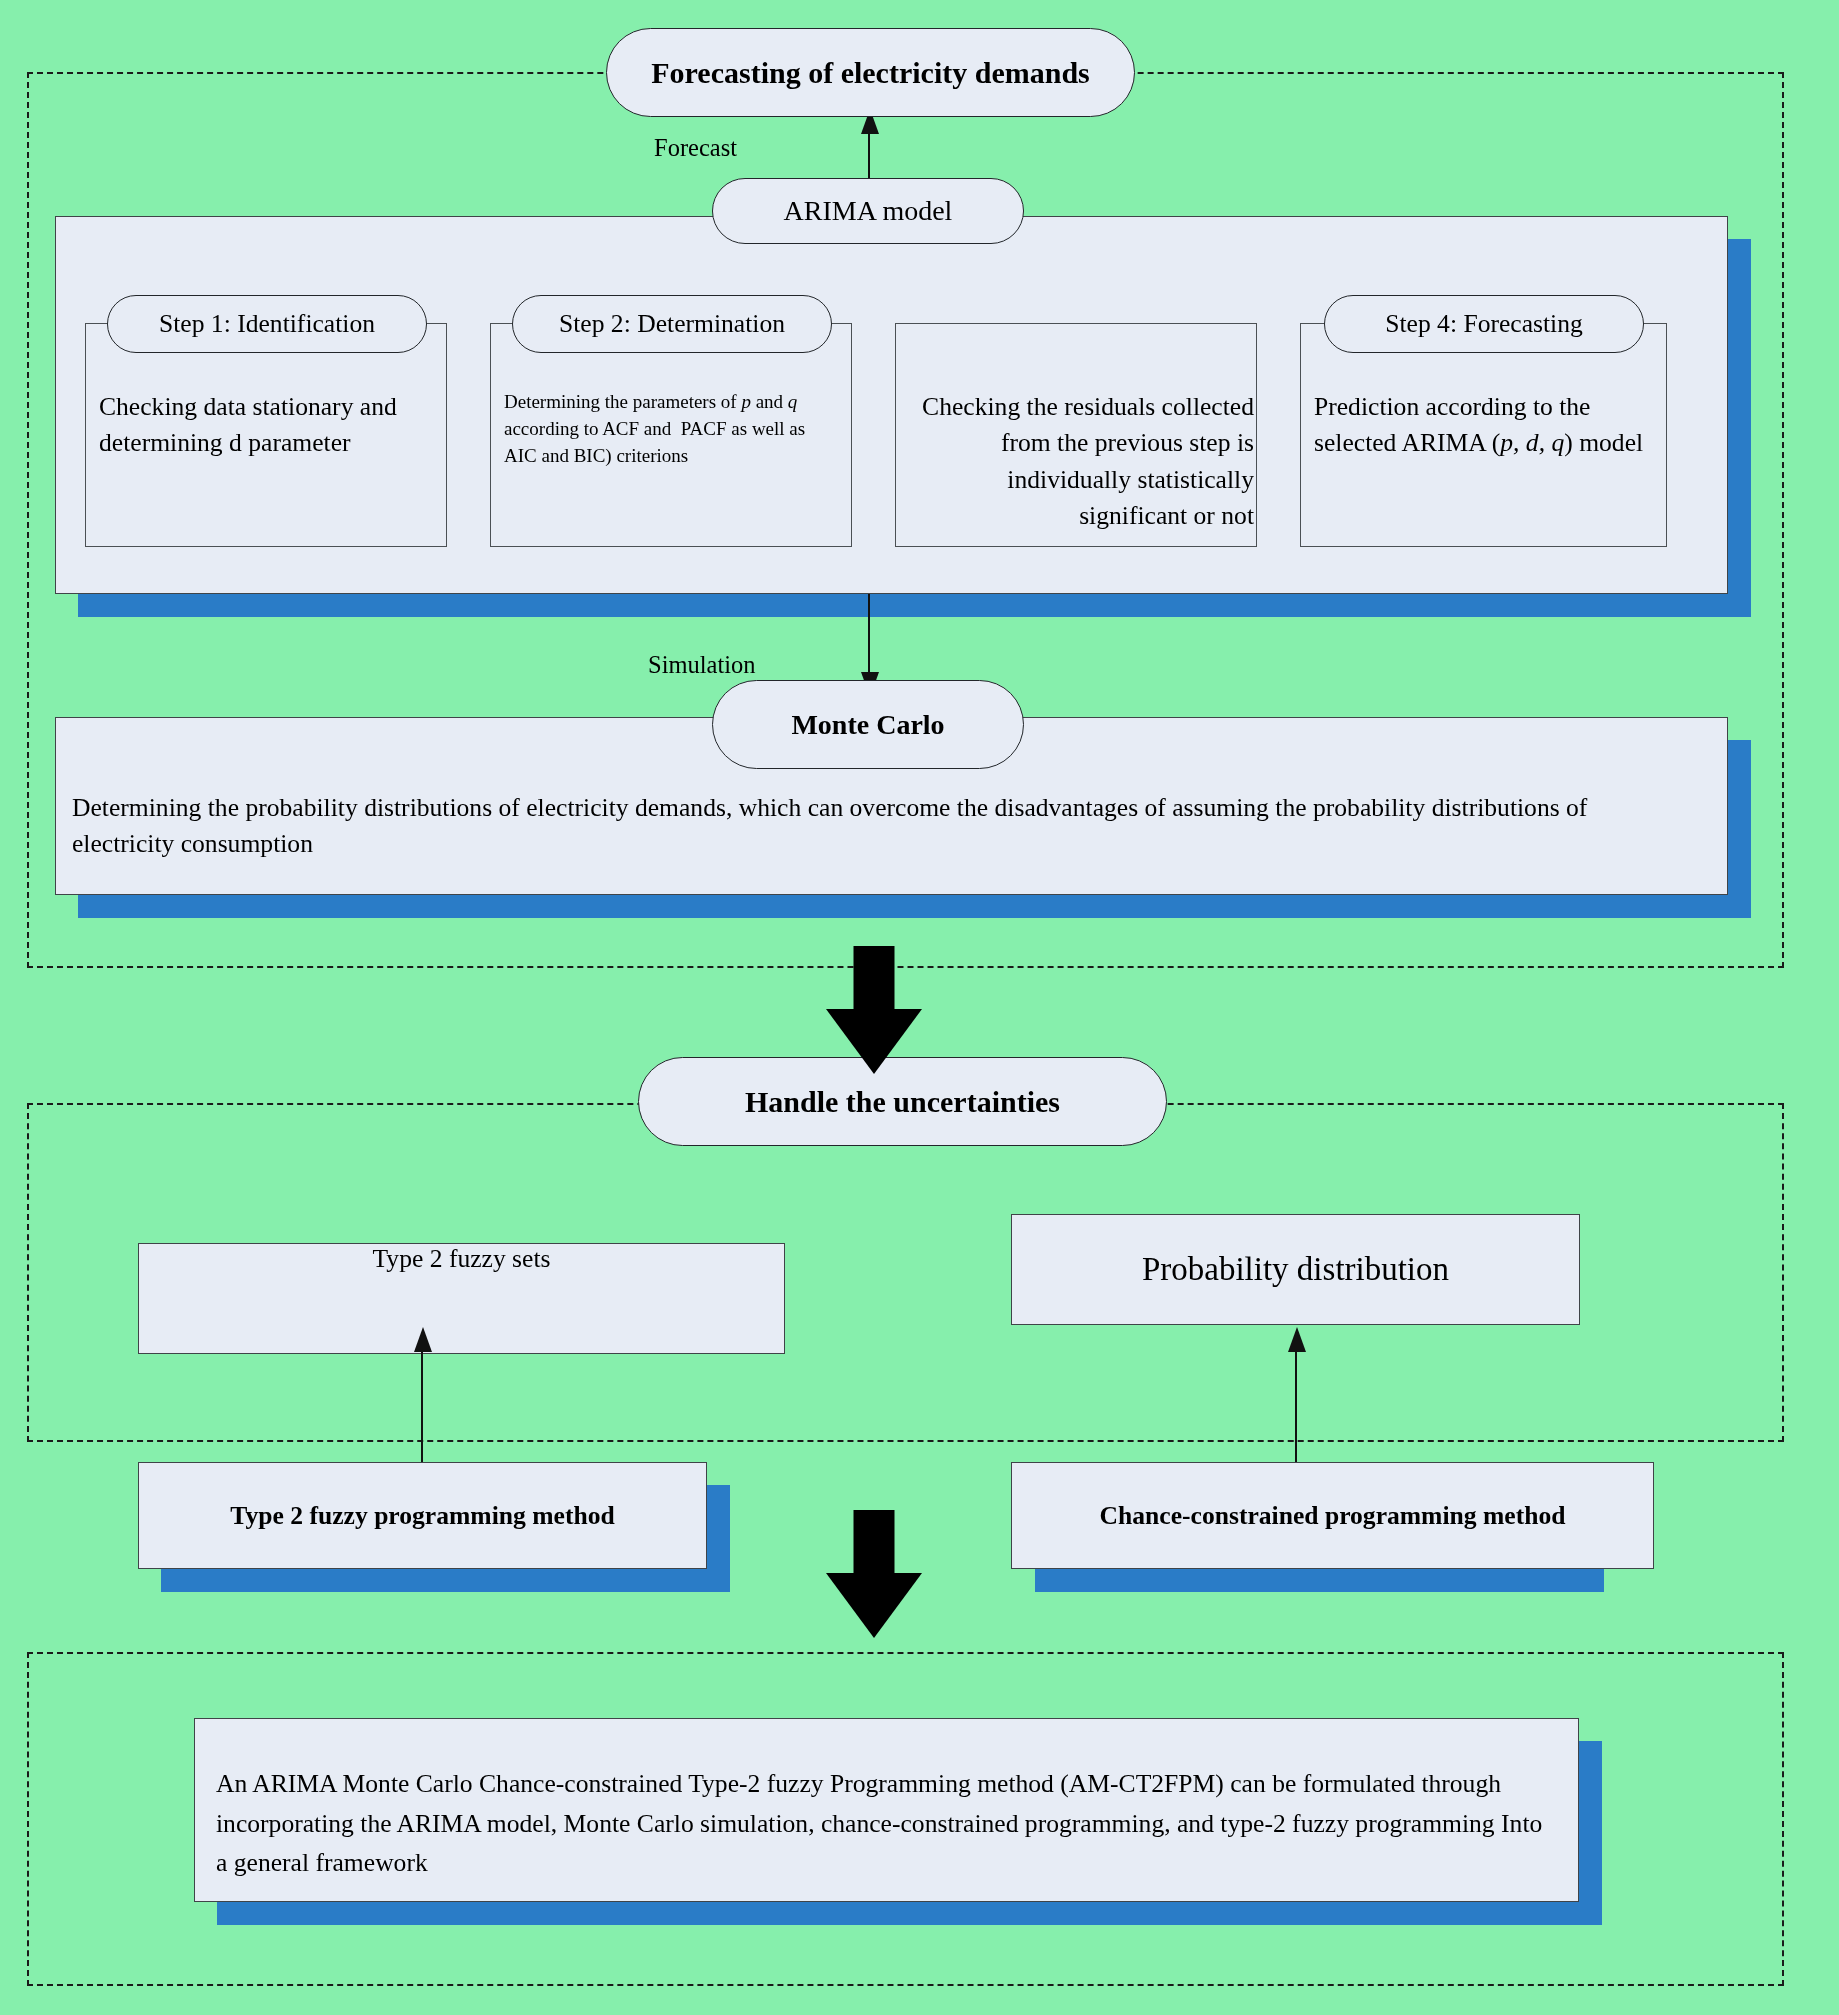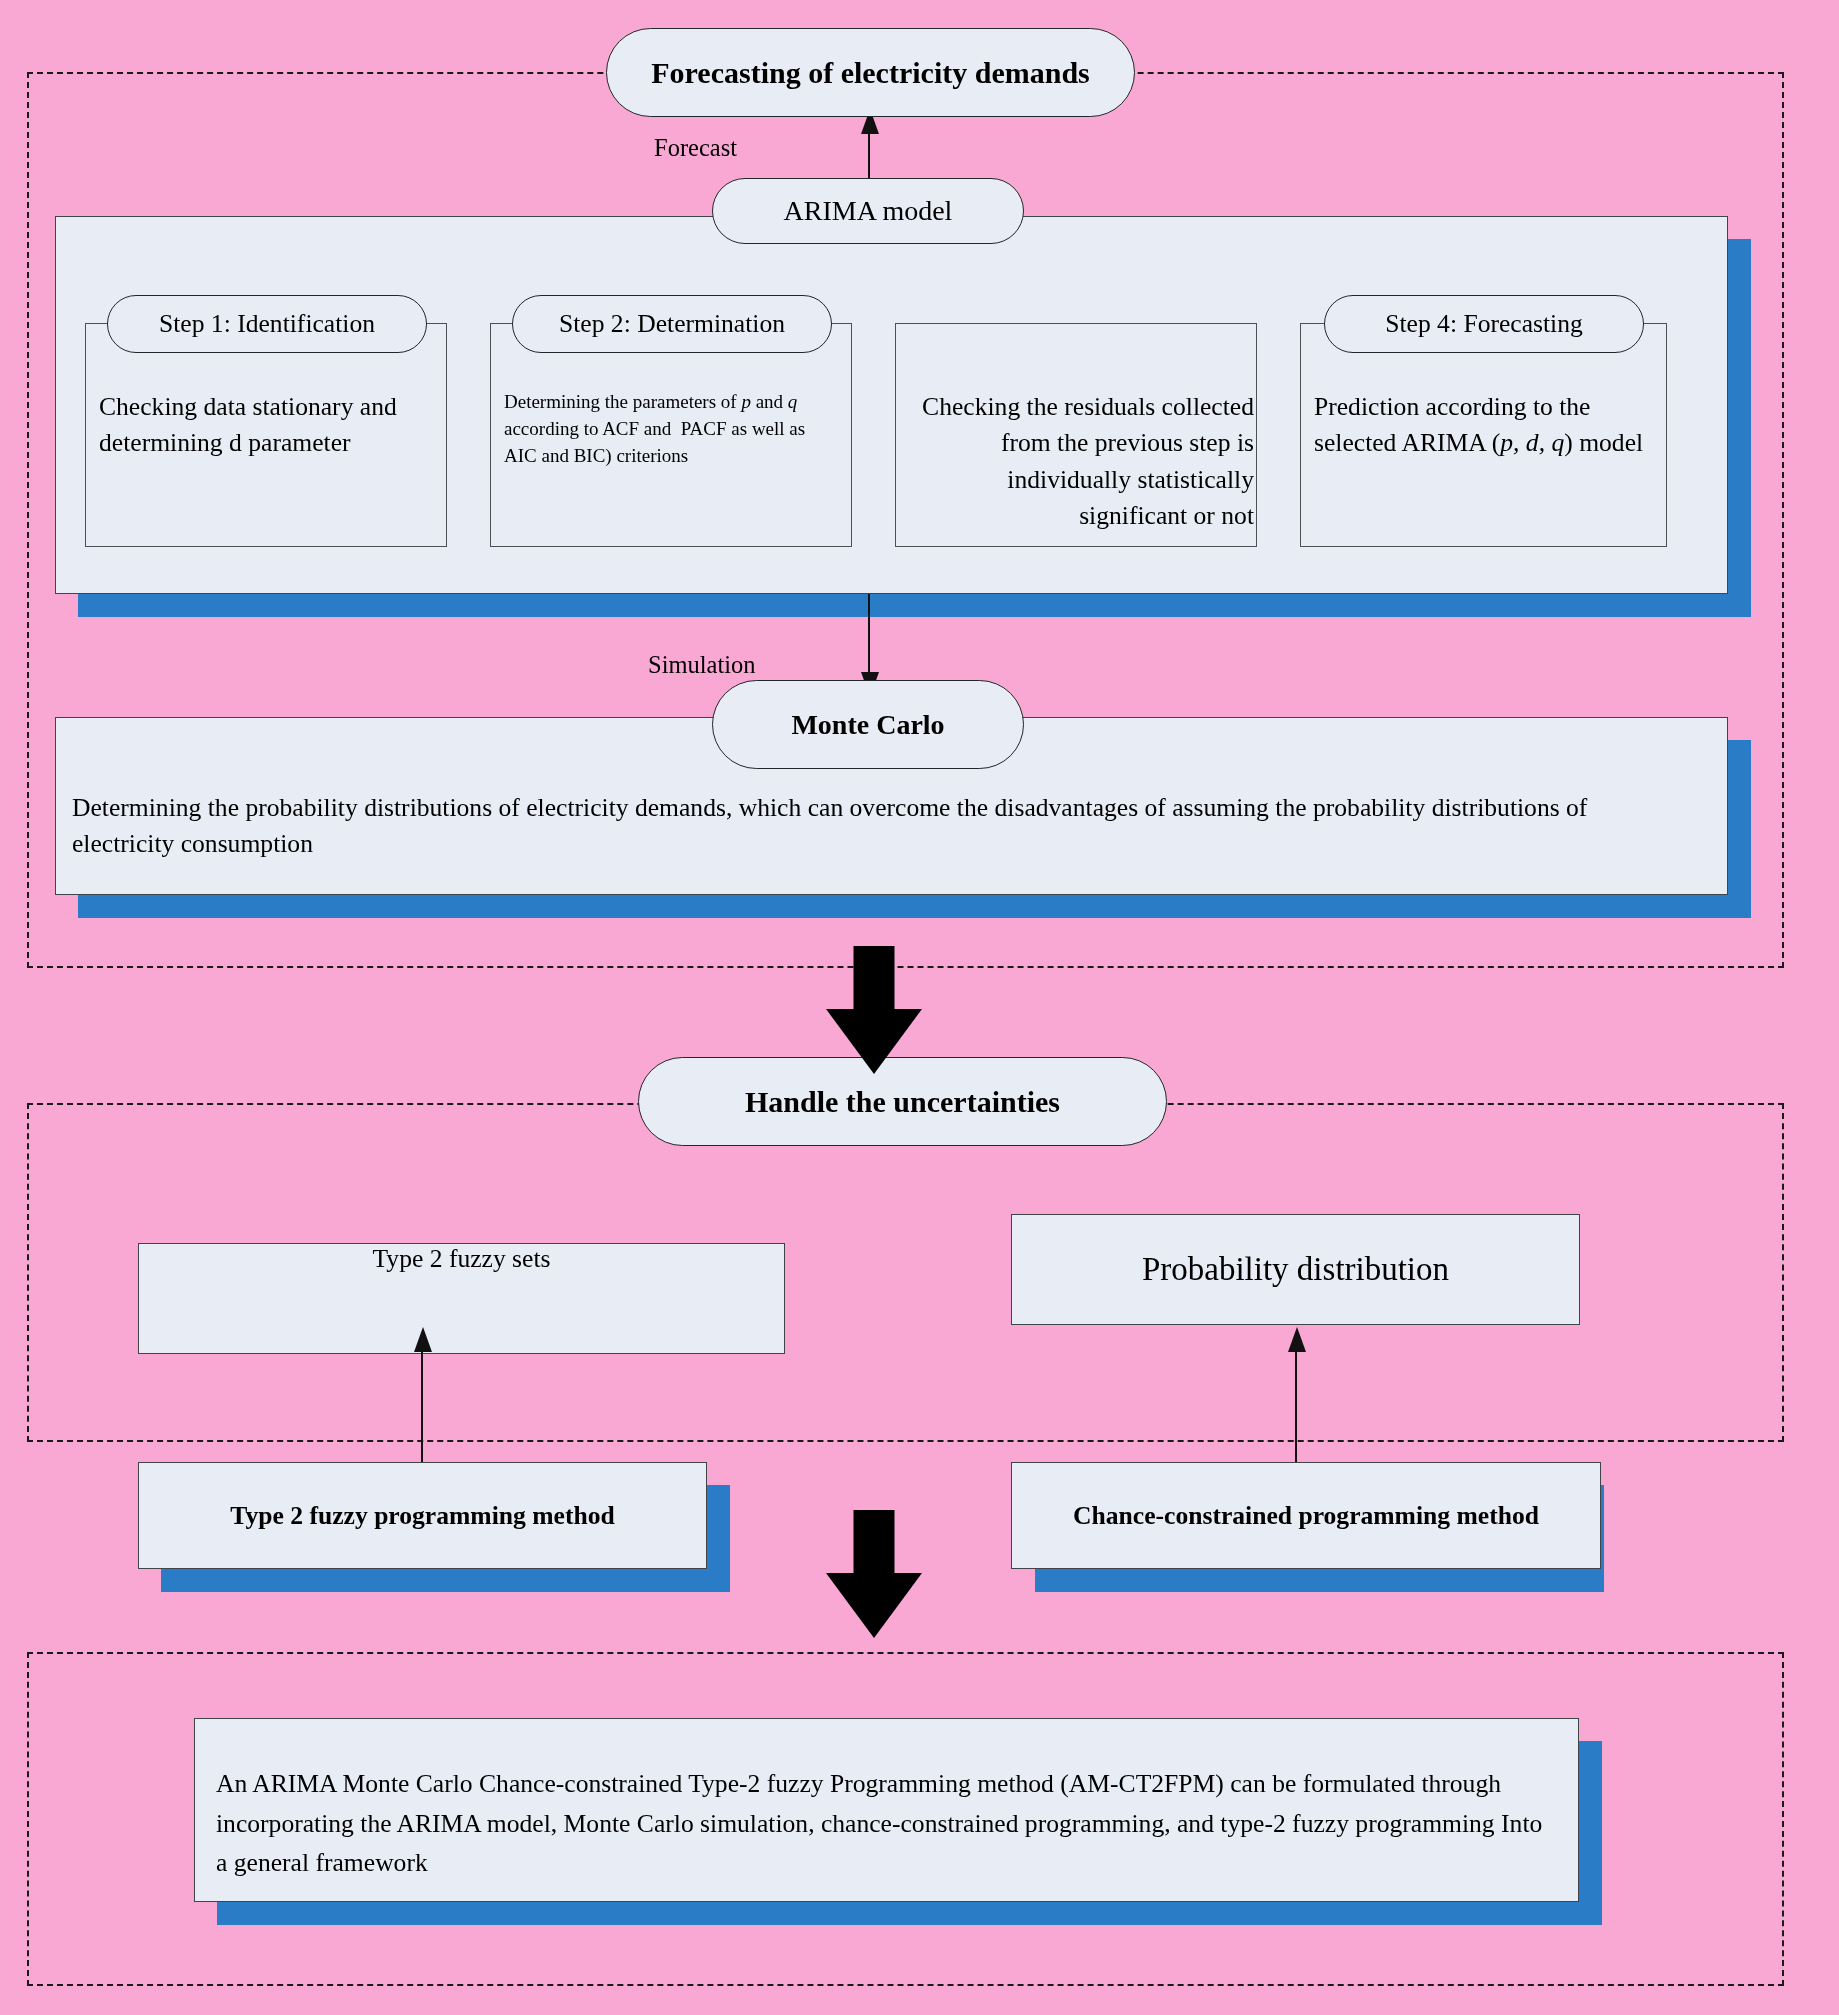--- a/index.html
+++ b/index.html
@@ -1,18 +1,18 @@
 <!DOCTYPE html>
 <html style="font-size:9px"><head>
 <meta charset="utf-8">
 <style>
   html,body{margin:0;padding:0;background:#ffffff;}
   body{font-family:"Liberation Serif", serif;color:#000;}
 
-  #canvas{position:relative;width:1839px;height:2015px;background:#f9a8d4;overflow:hidden;}
+  #canvas{position:relative;width:1839px;height:2015px;background:#86efac;overflow:hidden;}
 
   
   .dashframe{
     position:absolute;
     border:2.2px dashed #1a1a1a;
     box-sizing:border-box;
     background:transparent;
   }
   .dashframe::before{
     content:"";
@@ -187,21 +187,21 @@
   <div class="panel" style="left:138px;top:1462px;width:569px;height:107px;display:flex;align-items:center;justify-content:center;text-align:center;font-size:25.6px;font-weight:bold;">
     <span>Type 2 fuzzy programming method</span>
   </div>
 
   <div class="box" style="left:1011px;top:1214px;width:569px;height:111px;display:flex;align-items:center;justify-content:center;font-size:33px;z-index:3;">
     <span>Probability distribution</span>
   </div>
   <div class="vline" style="left:1295px;top:1352px;height:110px;"></div>
   <div class="arrowhead up" style="left:1288px;top:1327px;"></div>
   <div class="bluedrop" style="left:1035px;top:1485px;width:569px;height:107px;"></div>
-  <div class="panel" style="left:1011px;top:1462px;width:590px;height:107px;display:flex;align-items:center;justify-content:center;text-align:center;padding:0 10px;box-sizing:border-box;font-size:25.6px;font-weight:bold;line-height:1.3;">
+  <div class="panel" style="left:1011px;top:1462px;width:643px;height:107px;display:flex;align-items:center;justify-content:center;text-align:center;padding:0 10px;box-sizing:border-box;font-size:25.6px;font-weight:bold;line-height:1.3;">
     <span>Chance-constrained programming method</span>
   </div>
 
   <div class="fatarrow" style="left:826px;top:1510px;width:96px;height:128px;">
     <div class="shaft" style="top:0;width:41px;height:69px;"></div>
     <div class="head" style="top:63px;"></div>
   </div>
 
   <div class="dashframe" style="left:27px;top:1652px;width:1757px;height:334px;"></div>
 

